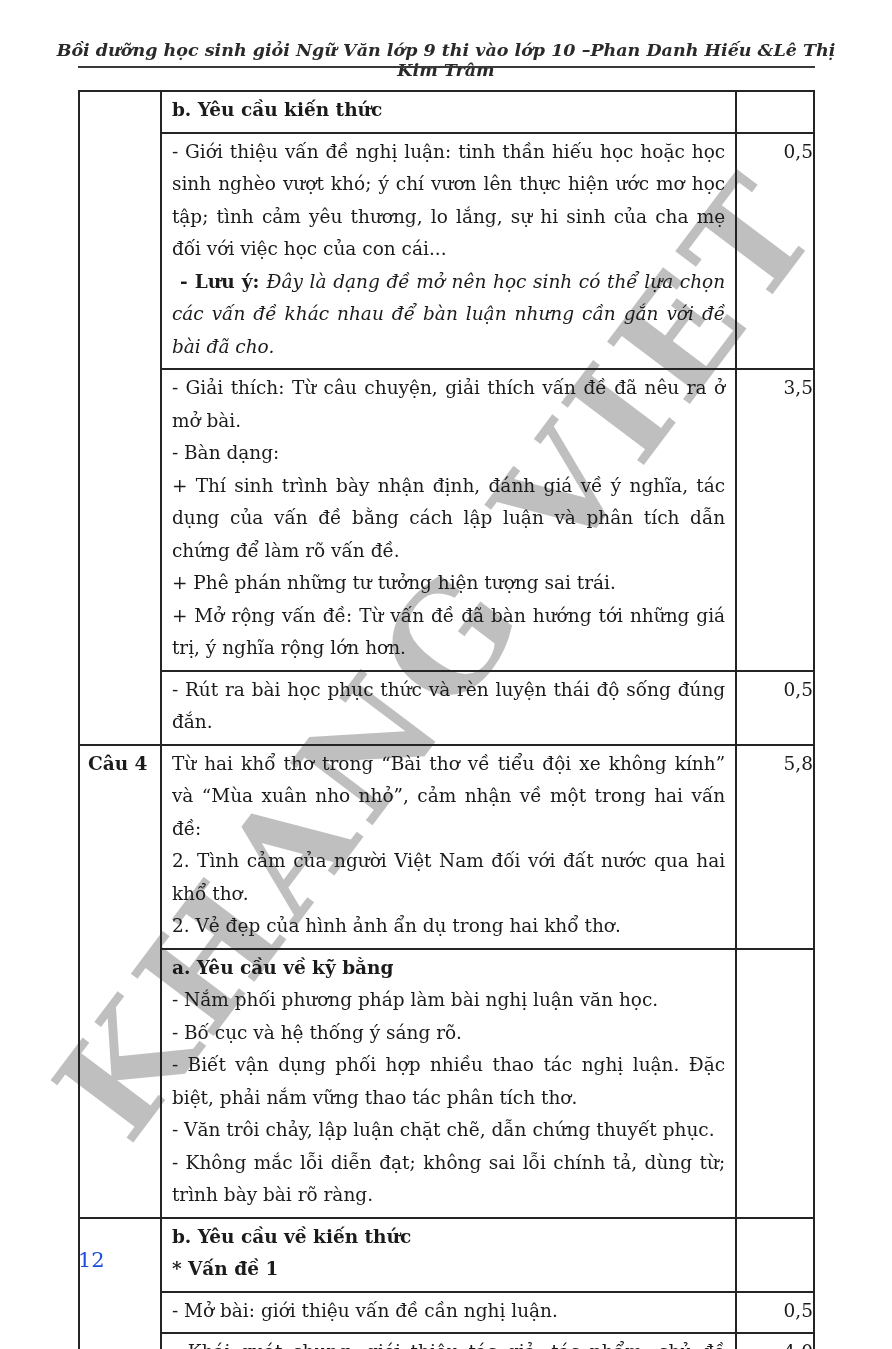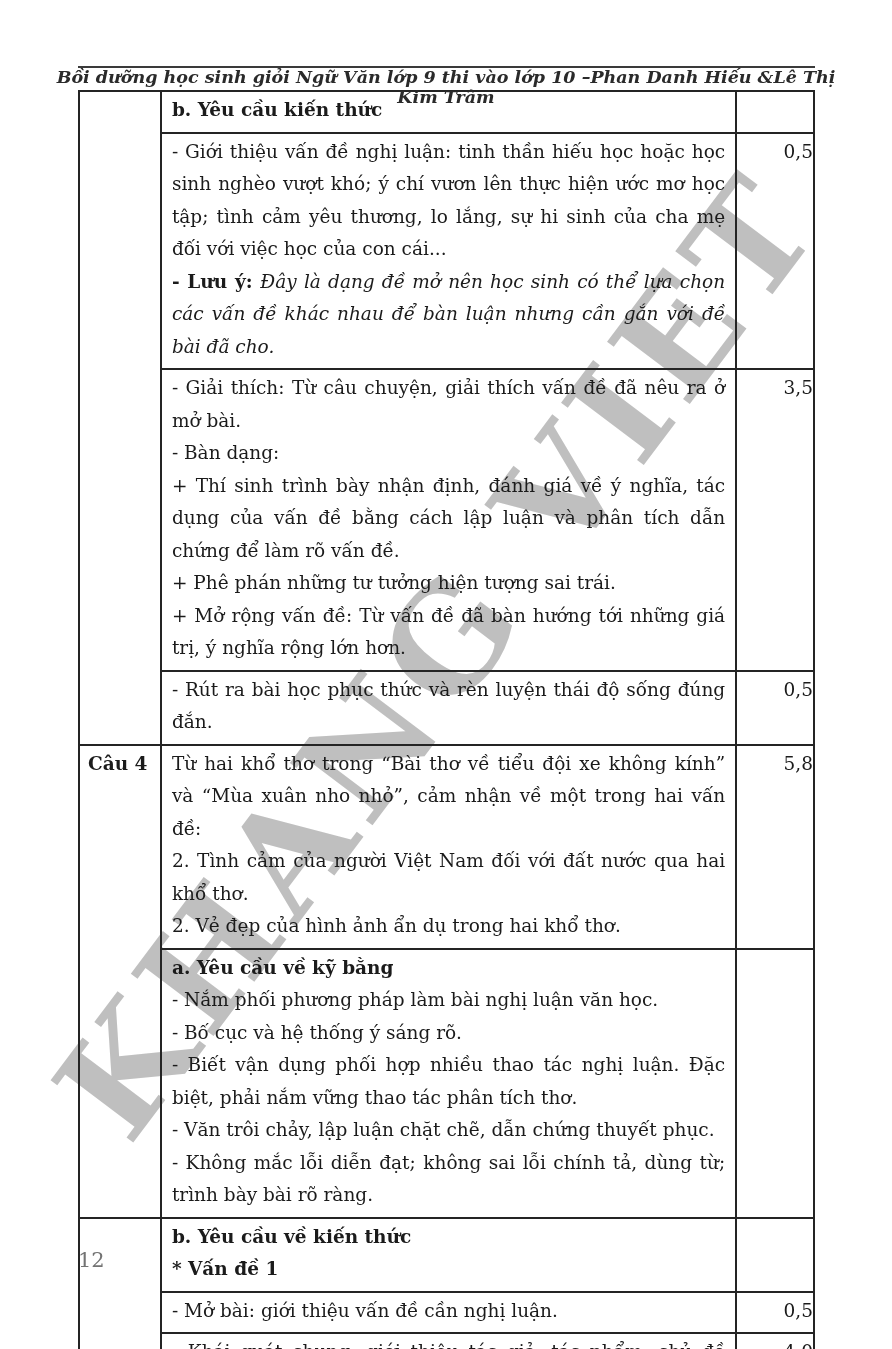--- a/index.html
+++ b/index.html
@@ -11,21 +11,20 @@
     font-family:"DejaVu Serif", serif;
     color:#1b1b1b;
     overflow:hidden;
   }
   .header-title {
     position:absolute; top:40px; left:40px; width:812px;
     text-align:center;
     font-weight:bold; font-style:italic;
     font-size:17.5px; color:#2a2a2a;
     z-index:2;
-    margin-top:27px;
   }
   .header-rule {
     position:absolute; top:66px; left:78px; width:737px;
     border-top:2px solid #3a3a3a;
     z-index:2;
   }
   .watermark {
     position:absolute; top:655px; left:438px;
     transform:translate(-50%,-50%) rotate(-53deg);
     font-family:"DejaVu Serif", serif;
@@ -63,26 +62,26 @@
     font-weight:bold;
     line-height:32.5px;
   }
   .score-cell {
     text-align:right;
     font-weight:normal;
     padding-top:2px;
     line-height:32.5px;
   }
   .bi { font-weight:bold; }
-  .b  { font-weight:bold; }
+  .b  { font-weight:bold;margin-left:8px; }
   .i  { font-style:italic; }
   .bold-block p { font-weight:normal; }
   .page-number {
     position:absolute; left:78px; top:1248px;
-    font-size:21px; color:#737373;
+    font-size:21px; color:#1d4ed8;
     z-index:2;
   }
 </style>
 </head>
 <body>
 
 <div class="page">
 
   <div class="header-title">Bồi dưỡng học sinh giỏi Ngữ Văn lớp 9 thi vào lớp 10 –Phan Danh Hiếu &amp;Lê Thị Kim Trâm</div>
   <div class="header-rule"></div>

